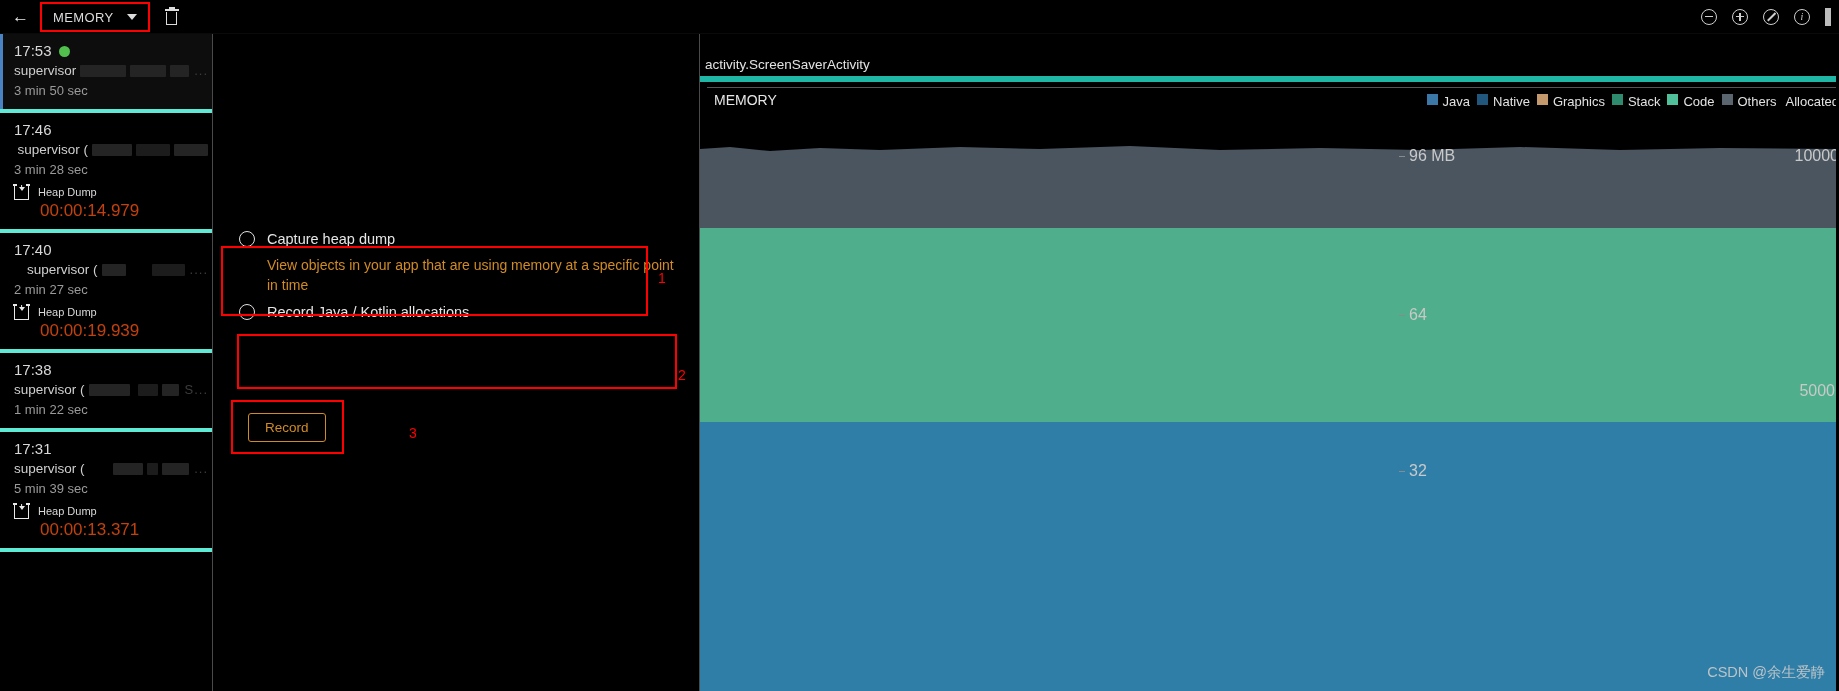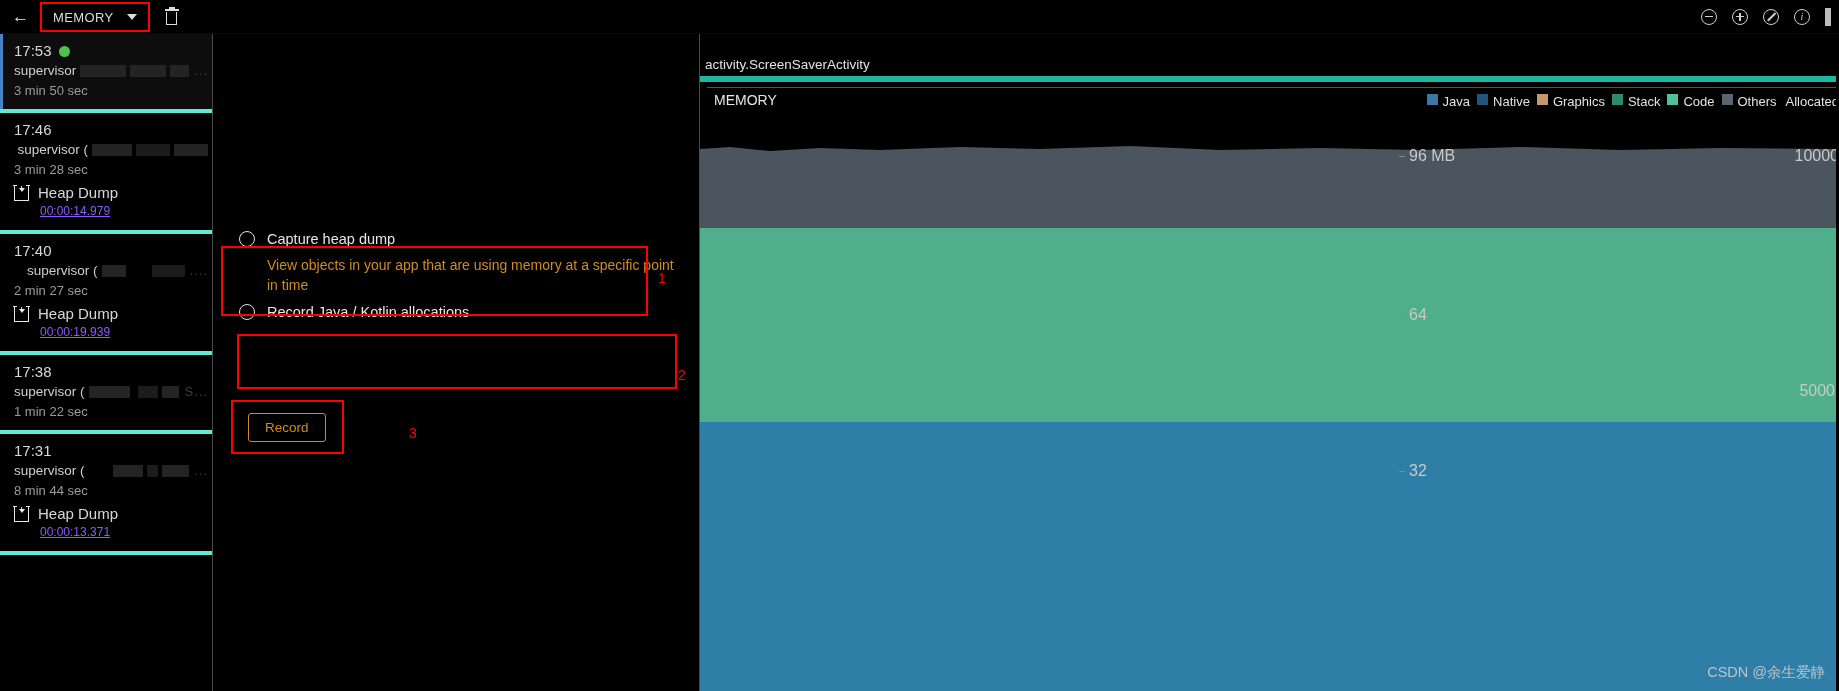--- a/index.html
+++ b/index.html
@@ -292,29 +292,28 @@
     border-top: 4.6px solid #e8e8e8;
   }
   .heap-icon .stem {
     position: absolute;
     left: 50%; top: 1px;
     transform: translateX(-50%);
     width: 1.8px; height: 4px;
     background: #e8e8e8;
   }
   .heap-label {
-    font-size: 15px;
+    font-size: 11px;
     color: #d8d8d8;
   }
   .heap-time {
     padding: 0 10px 0 40px;
-    font-size: 12px;
-    color: #8b5cf6;
+    font-size: 17px;
+    color: #c2410c;
     line-height: 21px;
-    text-decoration: underline;
   }
 
   
   .center-panel {
     width: 487px;
     min-width: 487px;
     background: #000000;
     border-right: 1px solid #4a4a4a;
     box-sizing: border-box;
     position: relative;
@@ -603,21 +602,21 @@
         <div class="s-line1">
           <span>17:31</span>
         </div>
         <div class="s-line2">
           <span>supervisor (</span>
           <span class="redact" style="width:34px;margin-left:28px"></span>
           <span class="redact soft" style="width:12px"></span>
           <span class="redact" style="width:31px"></span>
           <span class="dots-tail">...</span>
         </div>
-        <div class="s-line3">8 min 44 sec</div>
+        <div class="s-line3">5 min 39 sec</div>
         <div class="heap-row">
           <span class="heap-icon">
             <span class="hbox"></span>
               <span class="stem"></span>
               <span class="arrow"></span>
           </span>
           <span class="heap-label">Heap Dump</span>
         </div>
         <div class="heap-time">00:00:13.371</div>
       </div>

